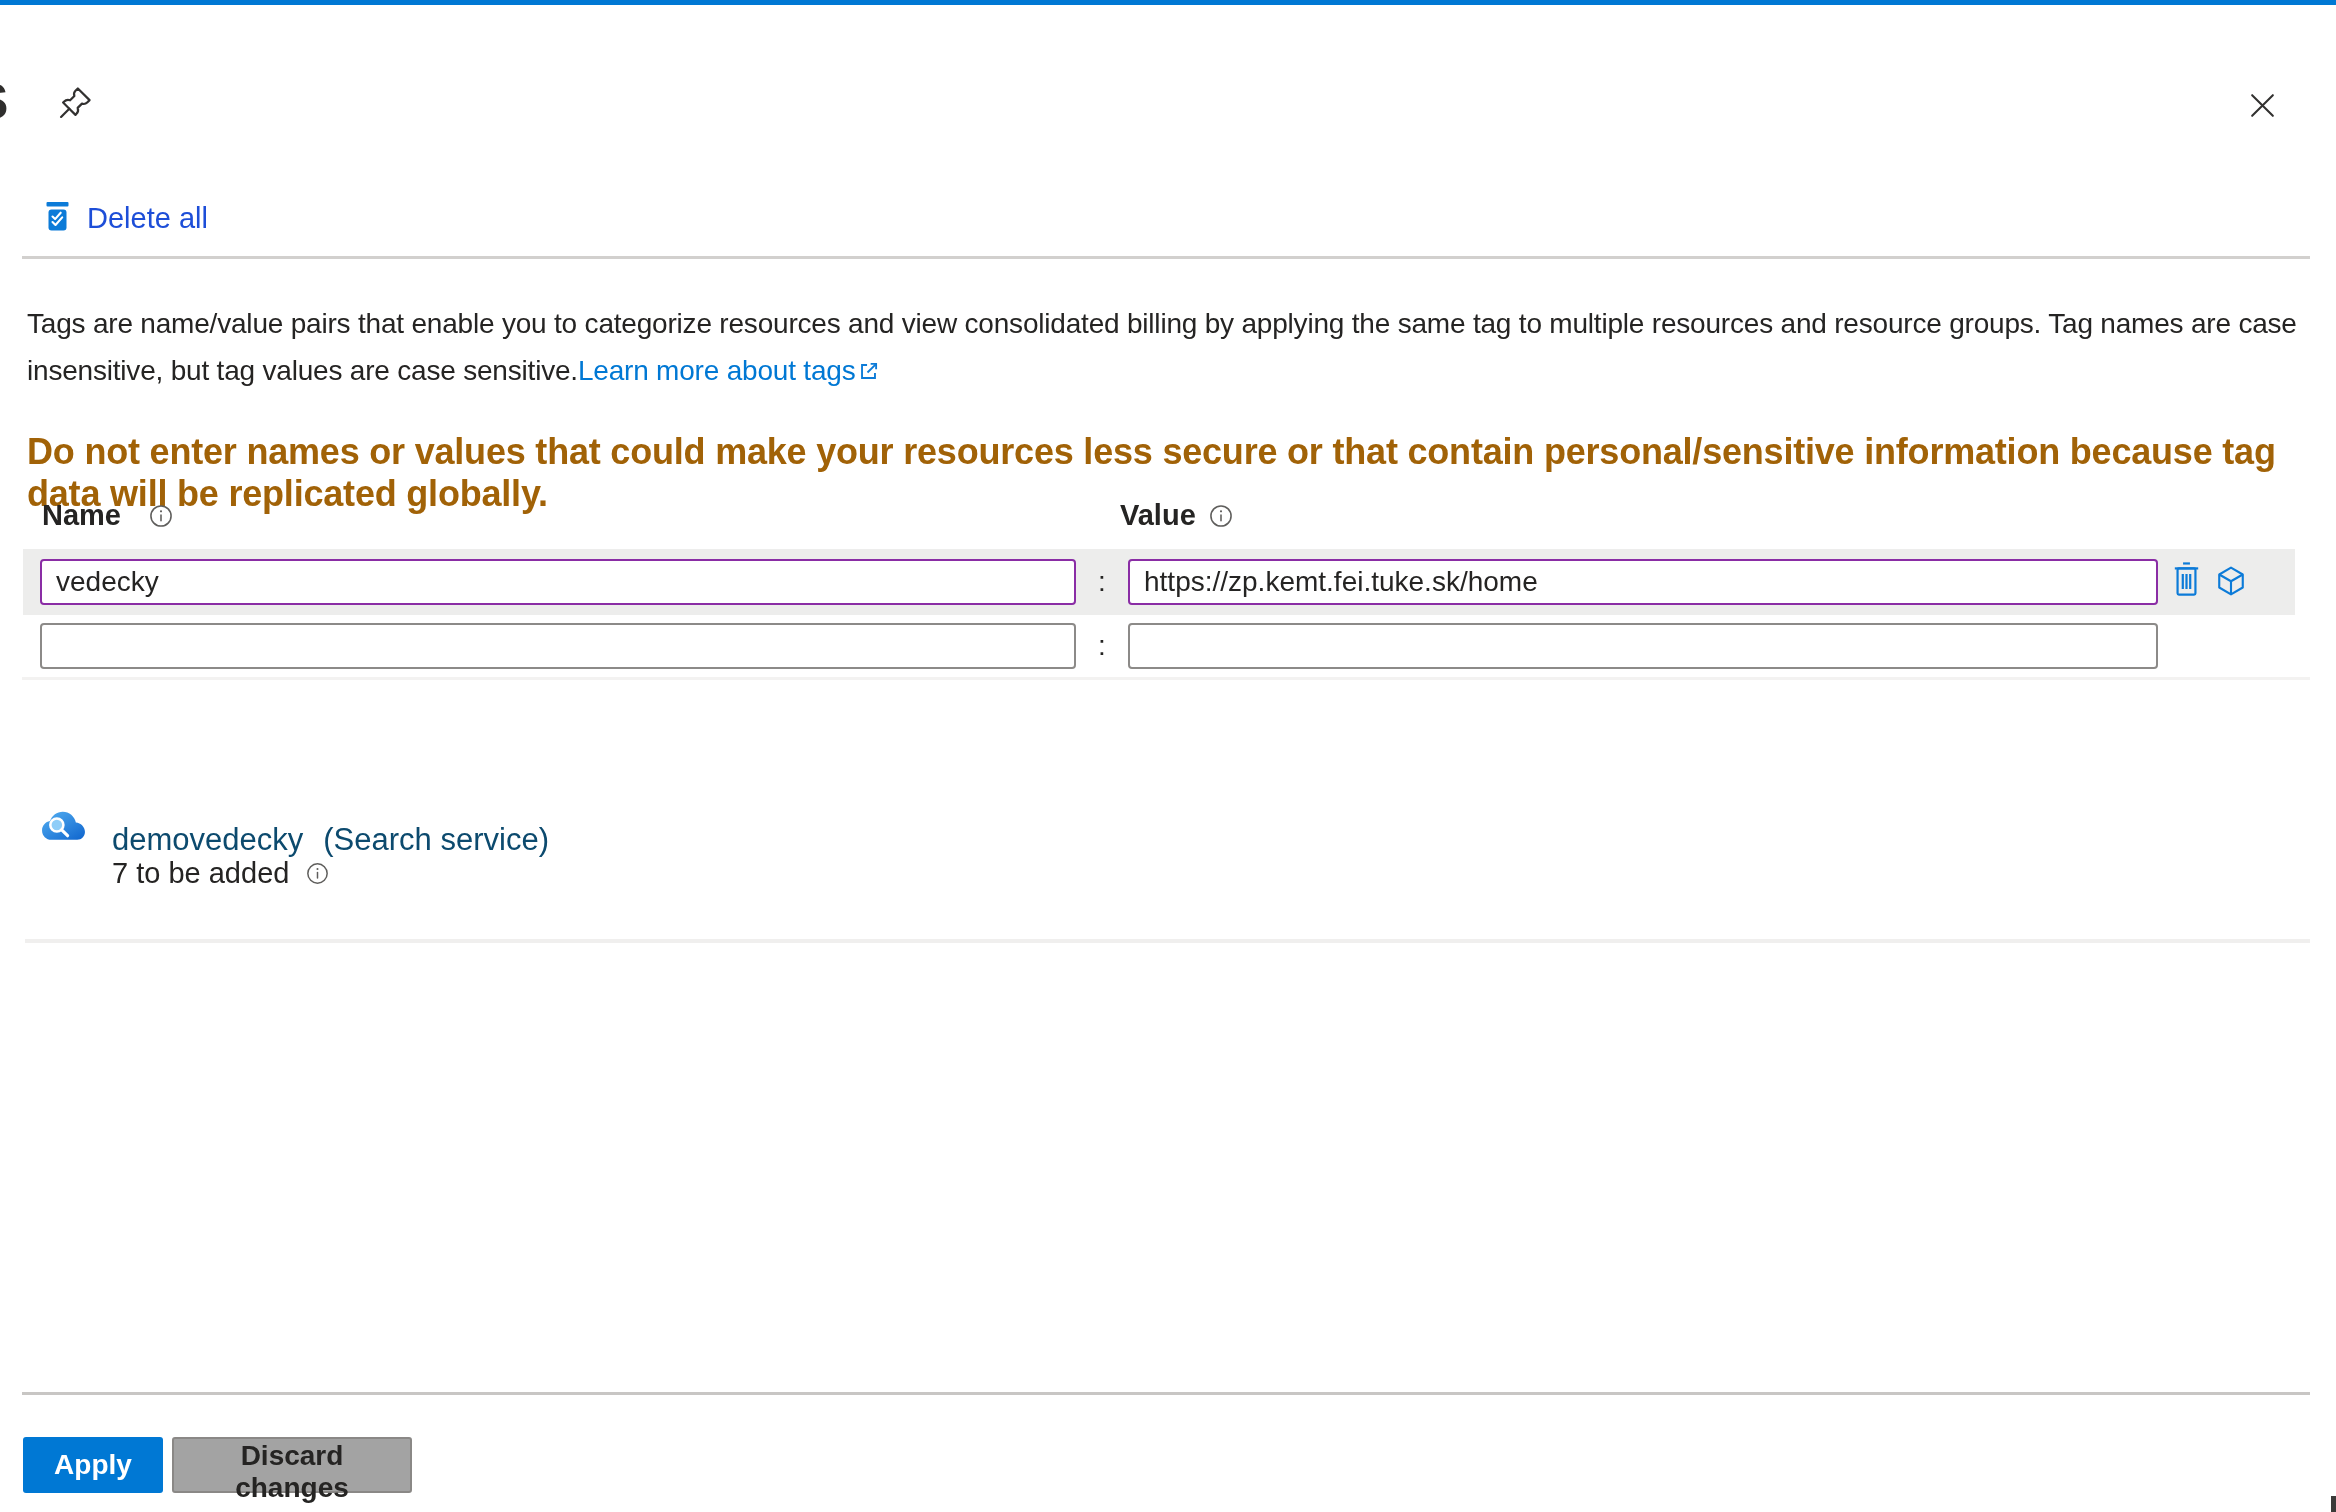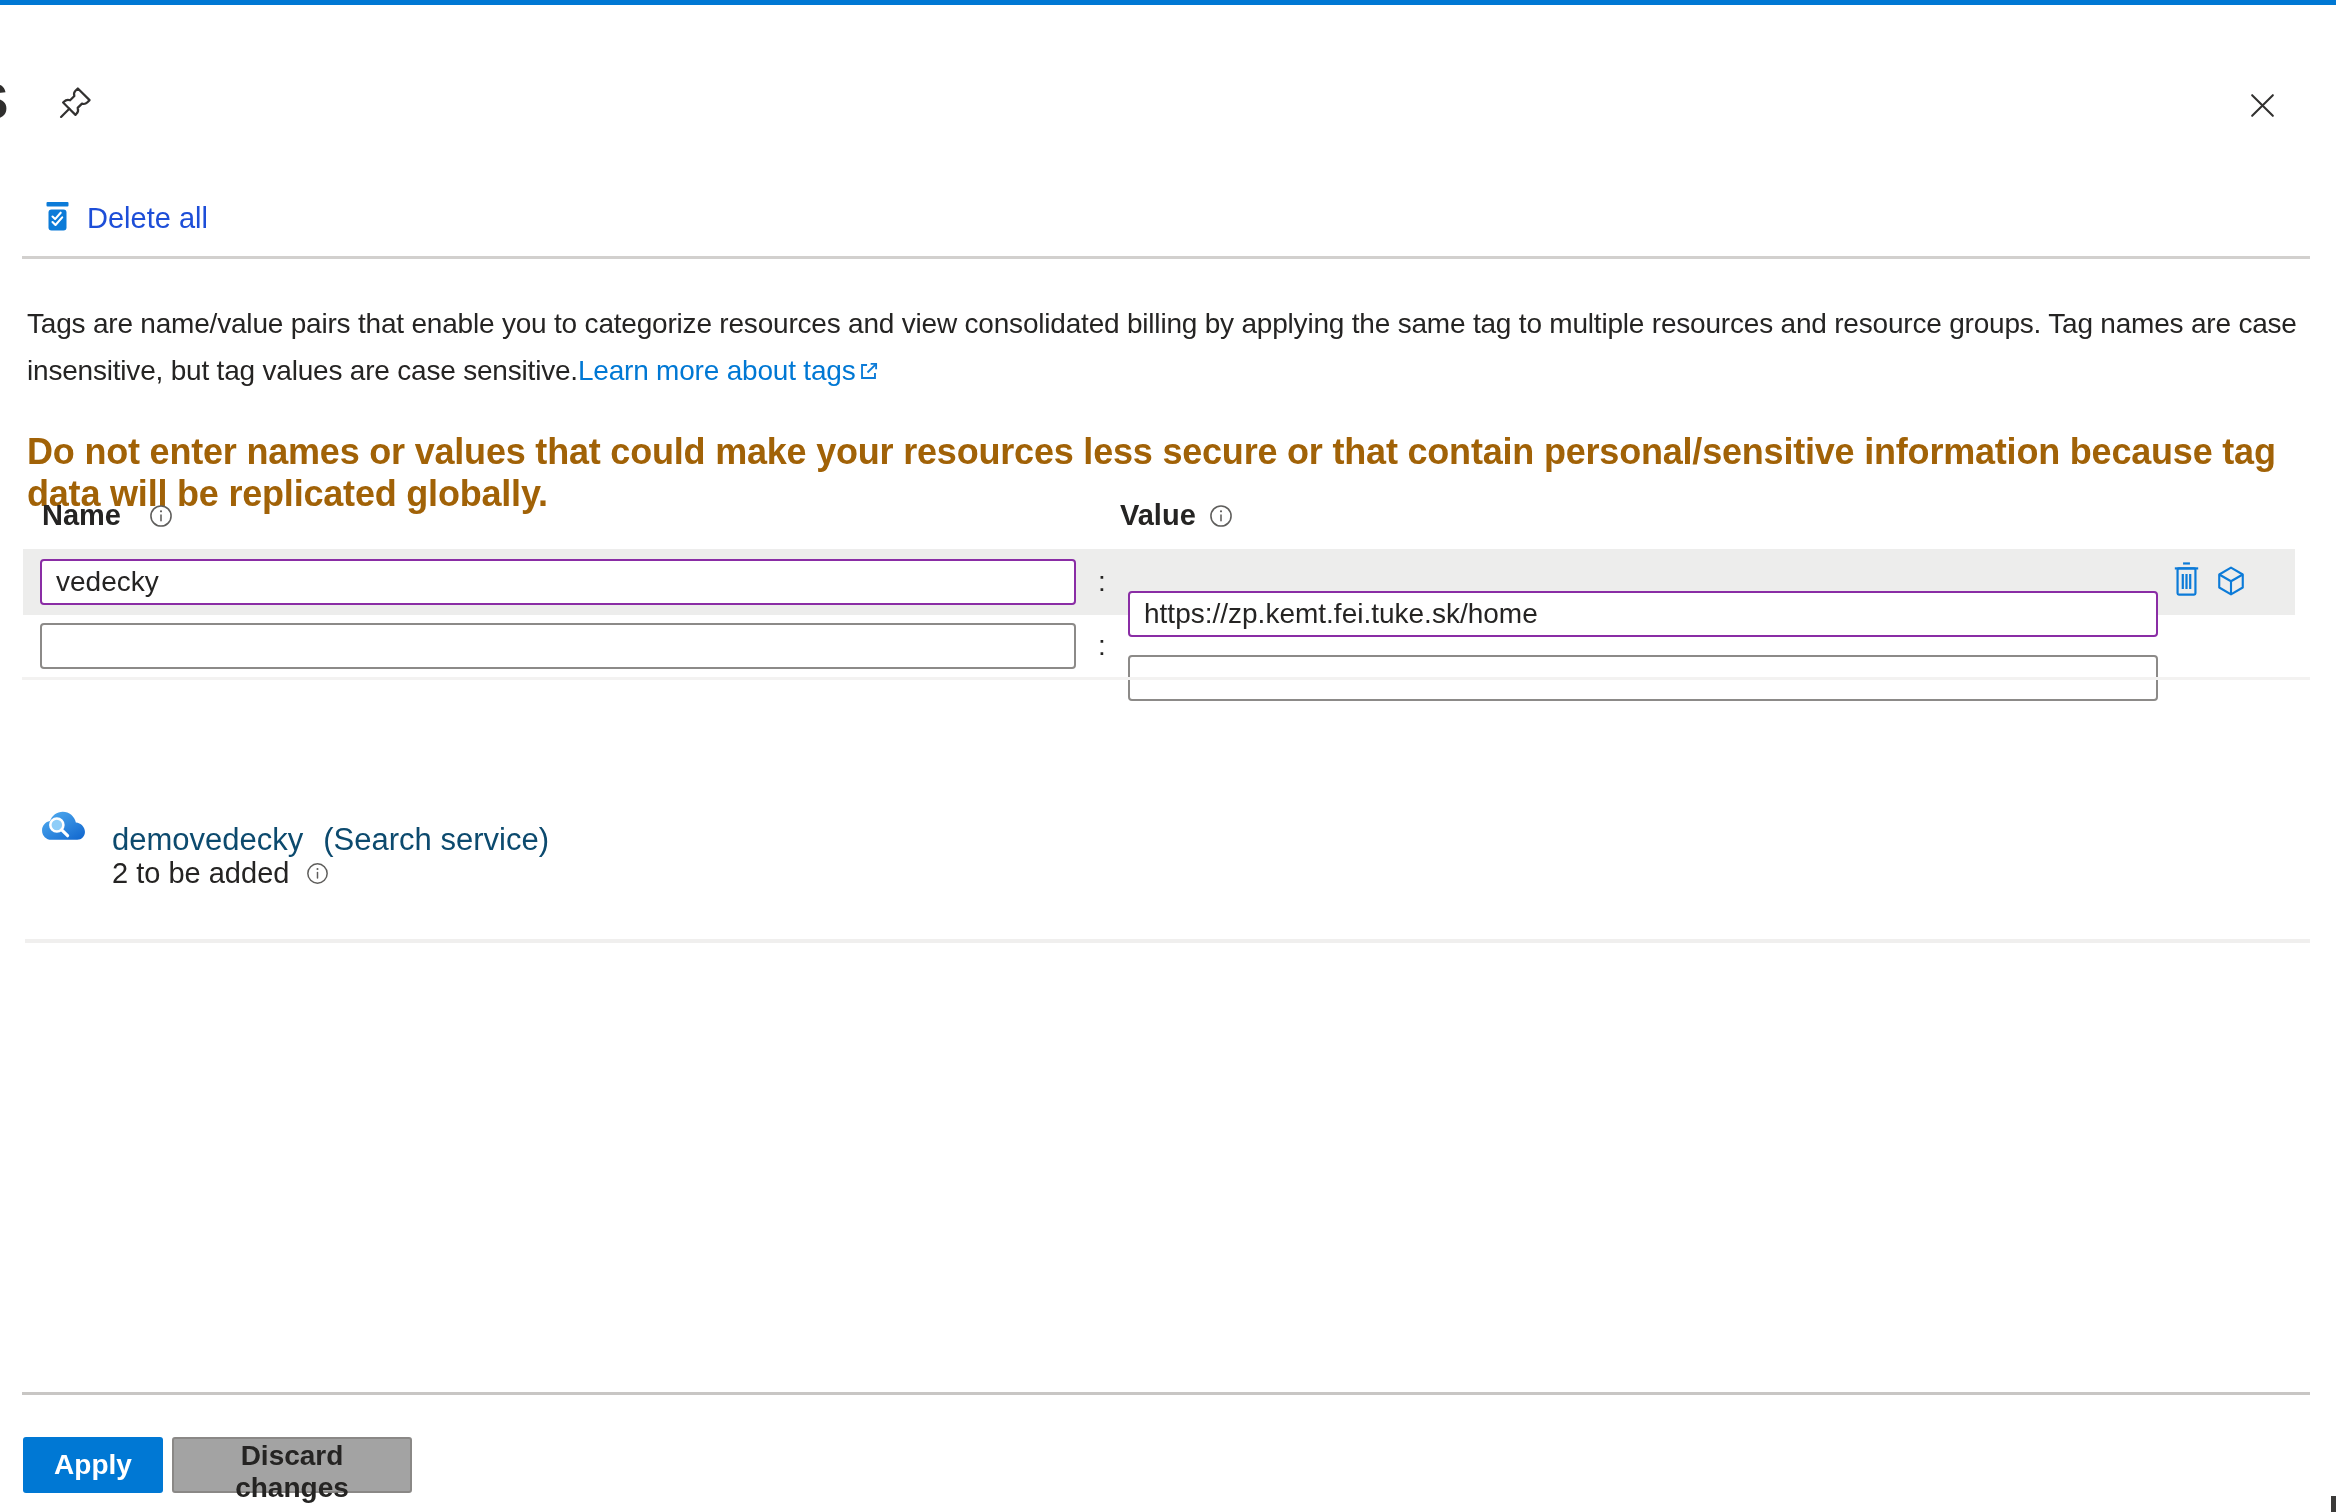--- a/index.html
+++ b/index.html
@@ -32,21 +32,21 @@
   .name-label{left:42px;top:499px;gap:28px;}
   .value-label{left:1120px;top:499px;}
   .info{cursor:pointer;display:inline-flex;}
   .row-bg{position:absolute;left:23px;top:549px;width:2272px;height:66px;background:#ededec;}
   input.tag{
     position:absolute;height:46px;box-sizing:border-box;background:#fff;
     font-family:inherit;font-size:28px;color:#252423;padding:0 14px;
     border-radius:4px;outline:none;
   }
   .in-name{left:40px;width:1036px;}
-  .in-value{left:1128px;width:1030px;margin-top:32px;}
+  .in-value{left:1128px;width:1030px;}
   .r1{top:559px;border:2.5px solid #8a2da5;}
   .r2{top:623px;border:2px solid #8c8a88;}
   .colon{position:absolute;left:1089px;width:26px;text-align:center;font-size:28px;color:#252423;}
   .c1{top:566px;}
   .c2{top:630px;}
   .row-action{position:absolute;cursor:pointer;background:none;border:none;padding:0;}
   .trash{left:2170px;top:560px;}
   .cube{left:2214px;top:564px;}
   .res-icon{position:absolute;left:40px;top:806px;}
   .res-line1{position:absolute;left:112px;top:822px;display:flex;gap:20px;font-size:31px;color:#0c4a6e;}
@@ -161,21 +161,21 @@
     <path d="M34.5 32.5H11.2C6.1 32.5 2 28.4 2 23.3c0-4.6 3.4-8.4 7.8-9.1C11.6 8.7 16.6 5 22.3 5c6.3 0 11.6 4.5 12.8 10.5 4.9.3 8.9 4.4 8.9 9.4 0 4.2-3.4 7.6-7.5 7.6z" fill="url(#scg)"></path>
     <circle cx="16.5" cy="18" r="6.4" fill="#8ecdf8" stroke="#ffffff" stroke-width="2.5"></circle>
     <path d="M21.2 22.7l5.8 5.8" stroke="#ffffff" stroke-width="3.1" stroke-linecap="round"></path>
   </svg>
 </div>
 <div class="res-line1">
   <span>demovedecky</span>
   <span>(Search service)</span>
 </div>
 <div class="res-line2">
-  <span>2 to be added</span>
+  <span>7 to be added</span>
   <span class="info">
     <svg width="23" height="23" viewBox="0 0 20 20" fill="none" stroke="#5f5e5c" stroke-width="1.3">
       <circle cx="10" cy="10" r="8.4"></circle>
         <path d="M10 9.2v4.8" stroke-linecap="round"></path>
         <circle cx="10" cy="6.1" r="0.9" fill="#5f5e5c" stroke="none"></circle>
     </svg>
   </span>
 </div>
 
 <div class="divider d3"></div>

